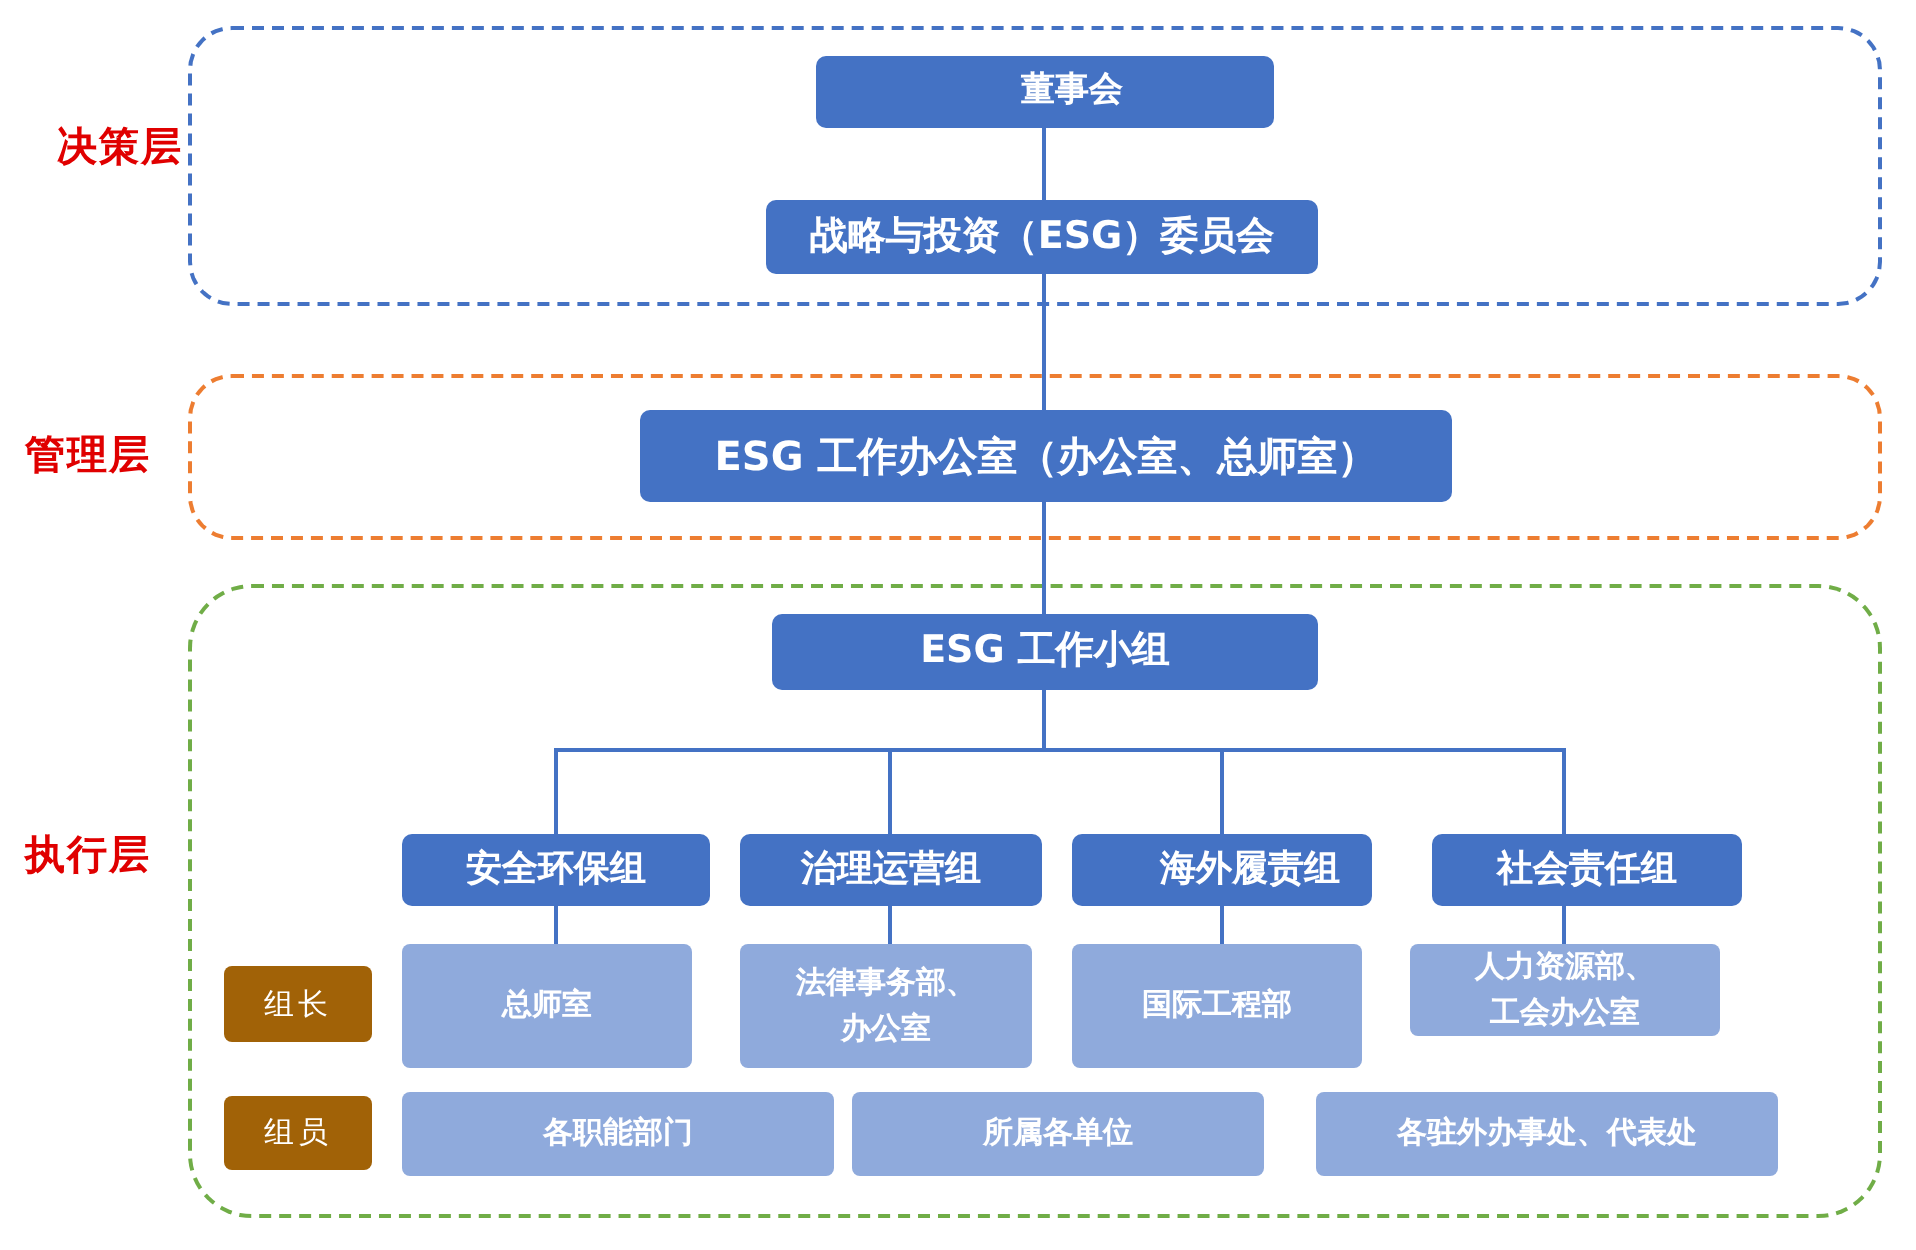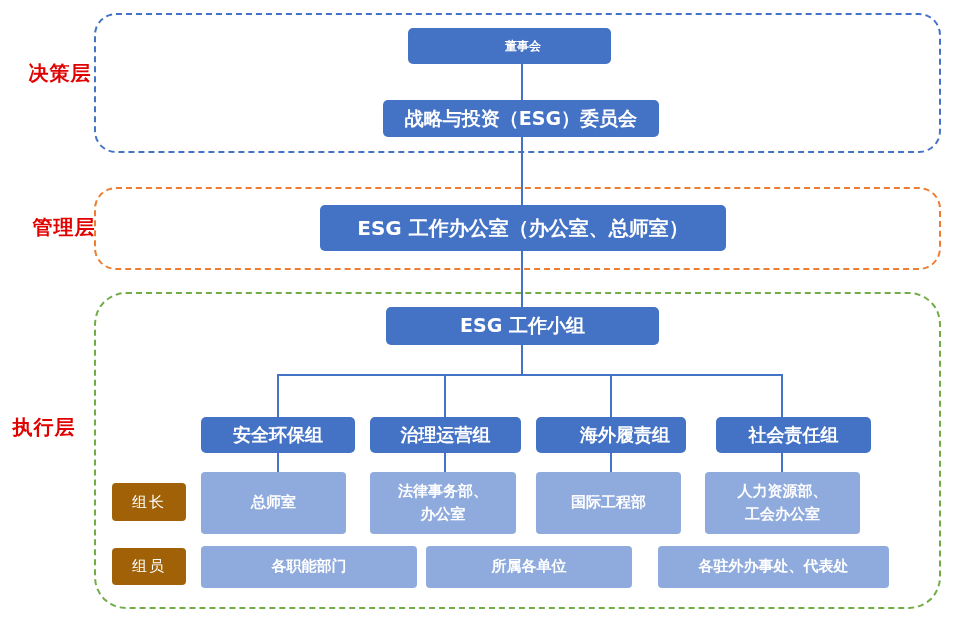--- a/index.html
+++ b/index.html
@@ -40,56 +40,56 @@
 </head>
 <body>
 
 <div class="canvas">
 
   <div class="layer-outline outline-decision"></div>
   <div class="layer-outline outline-management"></div>
   <div class="layer-outline outline-execution"></div>
 
   <div class="layer-label" style="top:60px;margin-left:16px;">决策层</div>
-  <div class="layer-label" style="top:214px;margin-left:20px;">管理层</div>
+  <div class="layer-label" style="top:214px;">管理层</div>
   <div class="layer-label" style="top:414px;">执行层</div>
 
   <div class="conn" style="left:521px; top:64px;  width:2px; height:37px;"></div>
   <div class="conn" style="left:521px; top:137px; width:2px; height:69px;"></div>
   <div class="conn" style="left:521px; top:251px; width:2px; height:57px;"></div>
   <div class="conn" style="left:521px; top:345px; width:2px; height:31px;"></div>
   <div class="conn" style="left:277px; top:374px; width:506px; height:2px;"></div>
   <div class="conn" style="left:277px; top:375px; width:2px; height:43px;"></div>
   <div class="conn" style="left:444px; top:375px; width:2px; height:43px;"></div>
   <div class="conn" style="left:610px; top:375px; width:2px; height:43px;"></div>
   <div class="conn" style="left:781px; top:375px; width:2px; height:43px;"></div>
   <div class="conn" style="left:277px; top:453px; width:2px; height:20px;"></div>
   <div class="conn" style="left:444px; top:453px; width:2px; height:20px;"></div>
   <div class="conn" style="left:610px; top:453px; width:2px; height:20px;"></div>
   <div class="conn" style="left:781px; top:453px; width:2px; height:20px;"></div>
 
-  <div class="node" style="left:408px; top:28px;  width:203px; height:36px; font-size:12px;padding-left:27px;">董事会</div>
+  <div class="node" style="left:408px; top:28px;  width:229px; height:36px; font-size:17px;padding-left:27px;">董事会</div>
   <div class="node" style="left:383px; top:100px; width:276px; height:37px; font-size:19px;">战略与投资（ESG）委员会</div>
 
   <div class="node" style="left:320px; top:205px; width:406px; height:46px; font-size:20px;">ESG 工作办公室（办公室、总师室）</div>
 
   <div class="node" style="left:386px; top:307px; width:273px; height:38px; font-size:19px;">ESG 工作小组</div>
 
   <div class="node" style="left:201px; top:417px; width:154px; height:36px; font-size:18px;">安全环保组</div>
   <div class="node" style="left:370px; top:417px; width:151px; height:36px; font-size:18px;">治理运营组</div>
   <div class="node" style="left:536px; top:417px; width:150px; height:36px; font-size:18px;padding-left:28px;">海外履责组</div>
   <div class="node" style="left:705px; top:417px; width:155px; height:36px; font-size:18px;margin-left:11px;">社会责任组</div>
 
   <div class="rowlabel" style="left:112px; top:483px; width:74px; height:38px;">组长</div>
   <div class="rowlabel" style="left:112px; top:548px; width:74px; height:37px;">组员</div>
 
   <div class="subnode" style="left:201px; top:472px; width:145px; height:62px;">总师室</div>
   <div class="subnode" style="left:370px; top:472px; width:146px; height:62px;">法律事务部、
 办公室</div>
   <div class="subnode" style="left:536px; top:472px; width:145px; height:62px;">国际工程部</div>
-  <div class="subnode" style="left:705px; top:472px; width:155px; height:62px;">人力资源部、
+  <div class="subnode" style="left:705px; top:472px; width:155px; height:46px;">人力资源部、
 工会办公室</div>
 
   <div class="subnode" style="left:201px; top:546px; width:216px; height:42px;">各职能部门</div>
   <div class="subnode" style="left:426px; top:546px; width:206px; height:42px;">所属各单位</div>
   <div class="subnode" style="left:658px; top:546px; width:231px; height:42px;">各驻外办事处、代表处</div>
 
 </div>
 
 </body></html>

